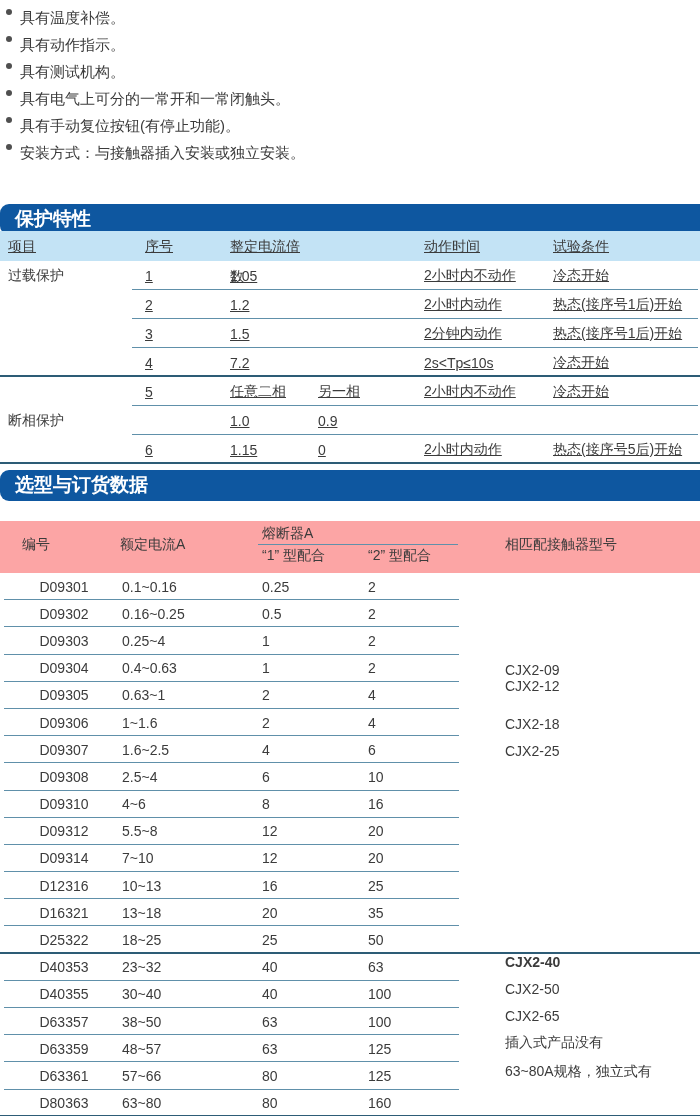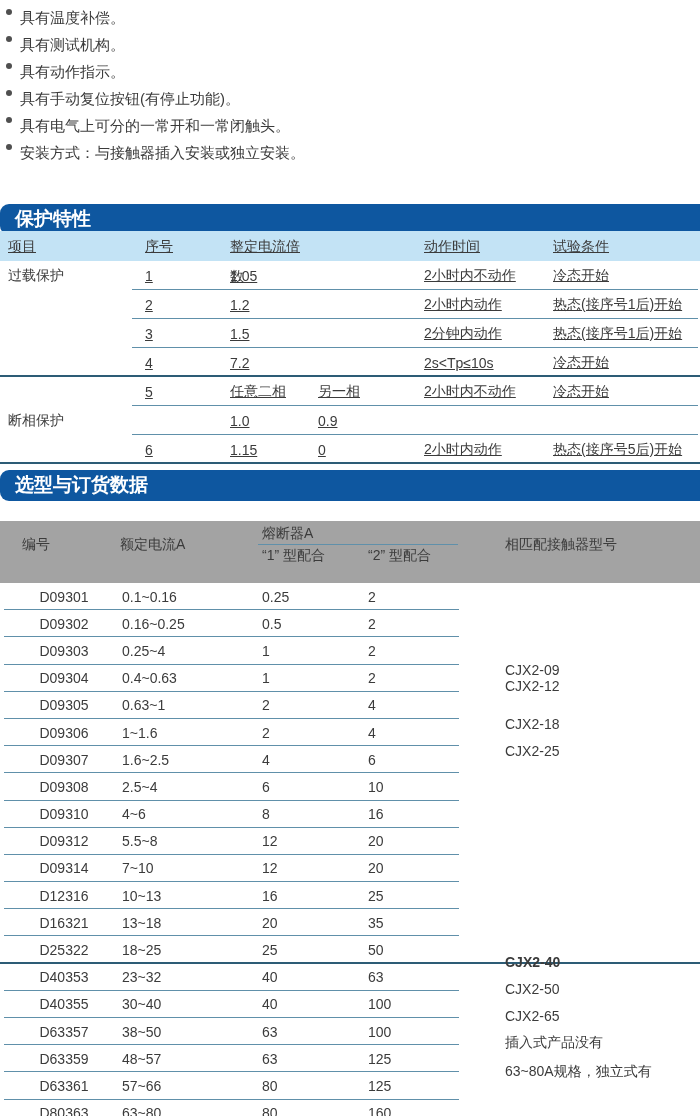--- a/index.html
+++ b/index.html
@@ -25,21 +25,21 @@
   .t1-row{position:relative;height:29px;align-items:center;}
   .c1{padding-left:8px;}.c2,.c3,.c4,.c5,.c6{padding-left:7px;}
   .sep{position:absolute;bottom:0;left:132px;right:2px;height:1px;background:#6090aa;}
   .sep.dark{left:0;right:0;height:2px;background:#2d5c76;}
   .grp-label{position:absolute;left:8px;}
   .grp1{top:30px;height:29px;line-height:29px;}
   .grp2{top:146px;height:87px;line-height:87px;text-align:right;}
 
   
   .t2{position:absolute;top:521px;left:0;width:700px;font-size:14px;}
-  .t2-head{position:relative;height:62px;background:#a3a3a3;padding-left:28px;}
+  .t2-head{position:relative;height:52px;background:#fca5a5;padding-left:28px;}
   .t2-head div{position:absolute;white-space:nowrap;}
   .h-code{left:22px;top:0;height:46px;line-height:46px;}
   .h-current{left:120px;top:0;height:46px;line-height:46px;}
   .h-contactor{left:505px;top:0;height:46px;line-height:46px;}
   .h-fuse{left:262px;top:1px;height:22px;line-height:22px;}
   .h-fuse-line{left:258px;top:23px;width:200px;height:1px;background:#6090aa;}
   .h-fuse1{left:262px;top:24px;height:21px;line-height:21px;}
   .h-fuse2{left:368px;top:24px;height:21px;line-height:21px;}
   .t2-row{position:relative;display:grid;grid-template-columns:100px 140px 114px 106px 240px;
           height:27.2px;align-items:center;}
@@ -53,33 +53,33 @@
 
 <div class="page">
 
   <ul class="features" id="features">
       <li>
         <span class="dot"></span>
         <span>具有温度补偿。</span>
       </li>
       <li>
         <span class="dot"></span>
+        <span>具有动作指示。</span>
+      </li>
+      <li>
+        <span class="dot"></span>
         <span>具有测试机构。</span>
       </li>
       <li>
         <span class="dot"></span>
-        <span>具有动作指示。</span>
+        <span>具有电气上可分的一常开和一常闭触头。</span>
       </li>
       <li>
         <span class="dot"></span>
         <span>具有手动复位按钮(有停止功能)。</span>
-      </li>
-      <li>
-        <span class="dot"></span>
-        <span>具有电气上可分的一常开和一常闭触头。</span>
       </li>
       <li>
         <span class="dot"></span>
         <span>安装方式：与接触器插入安装或独立安装。</span>
       </li>
     </ul>
 
   <div class="bar bar1">
     <span>保护特性</span>
   </div>

